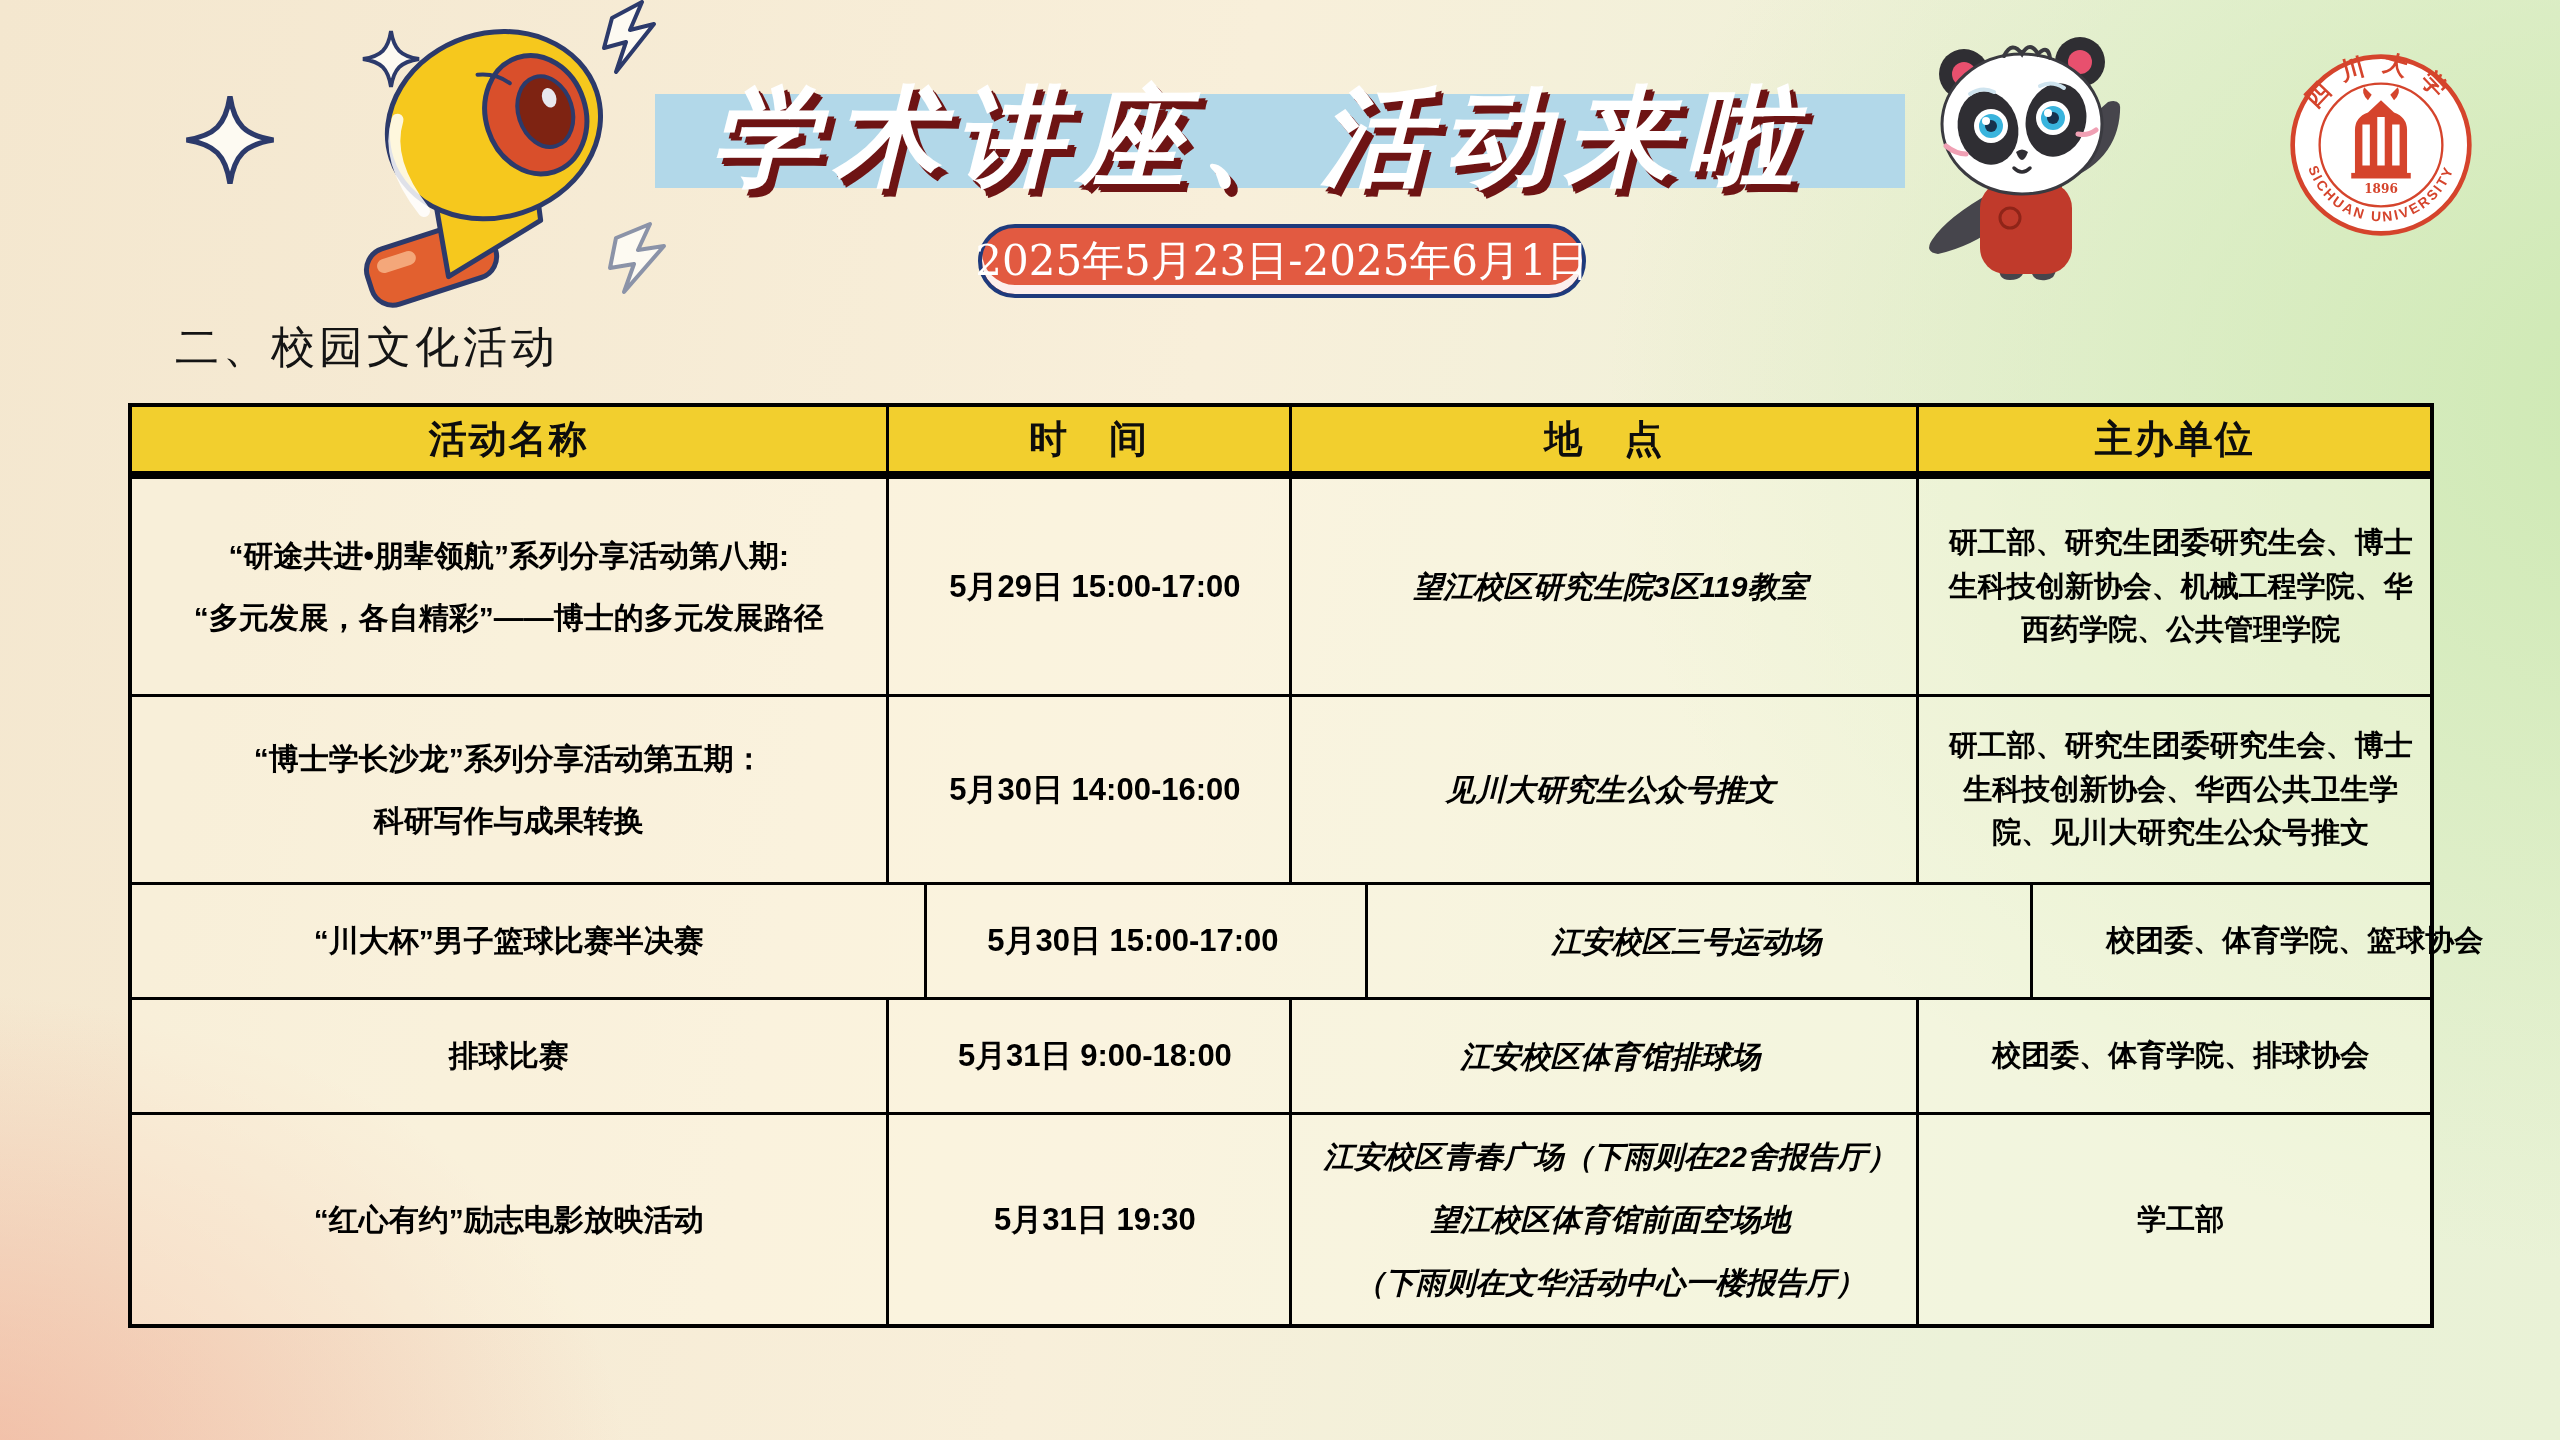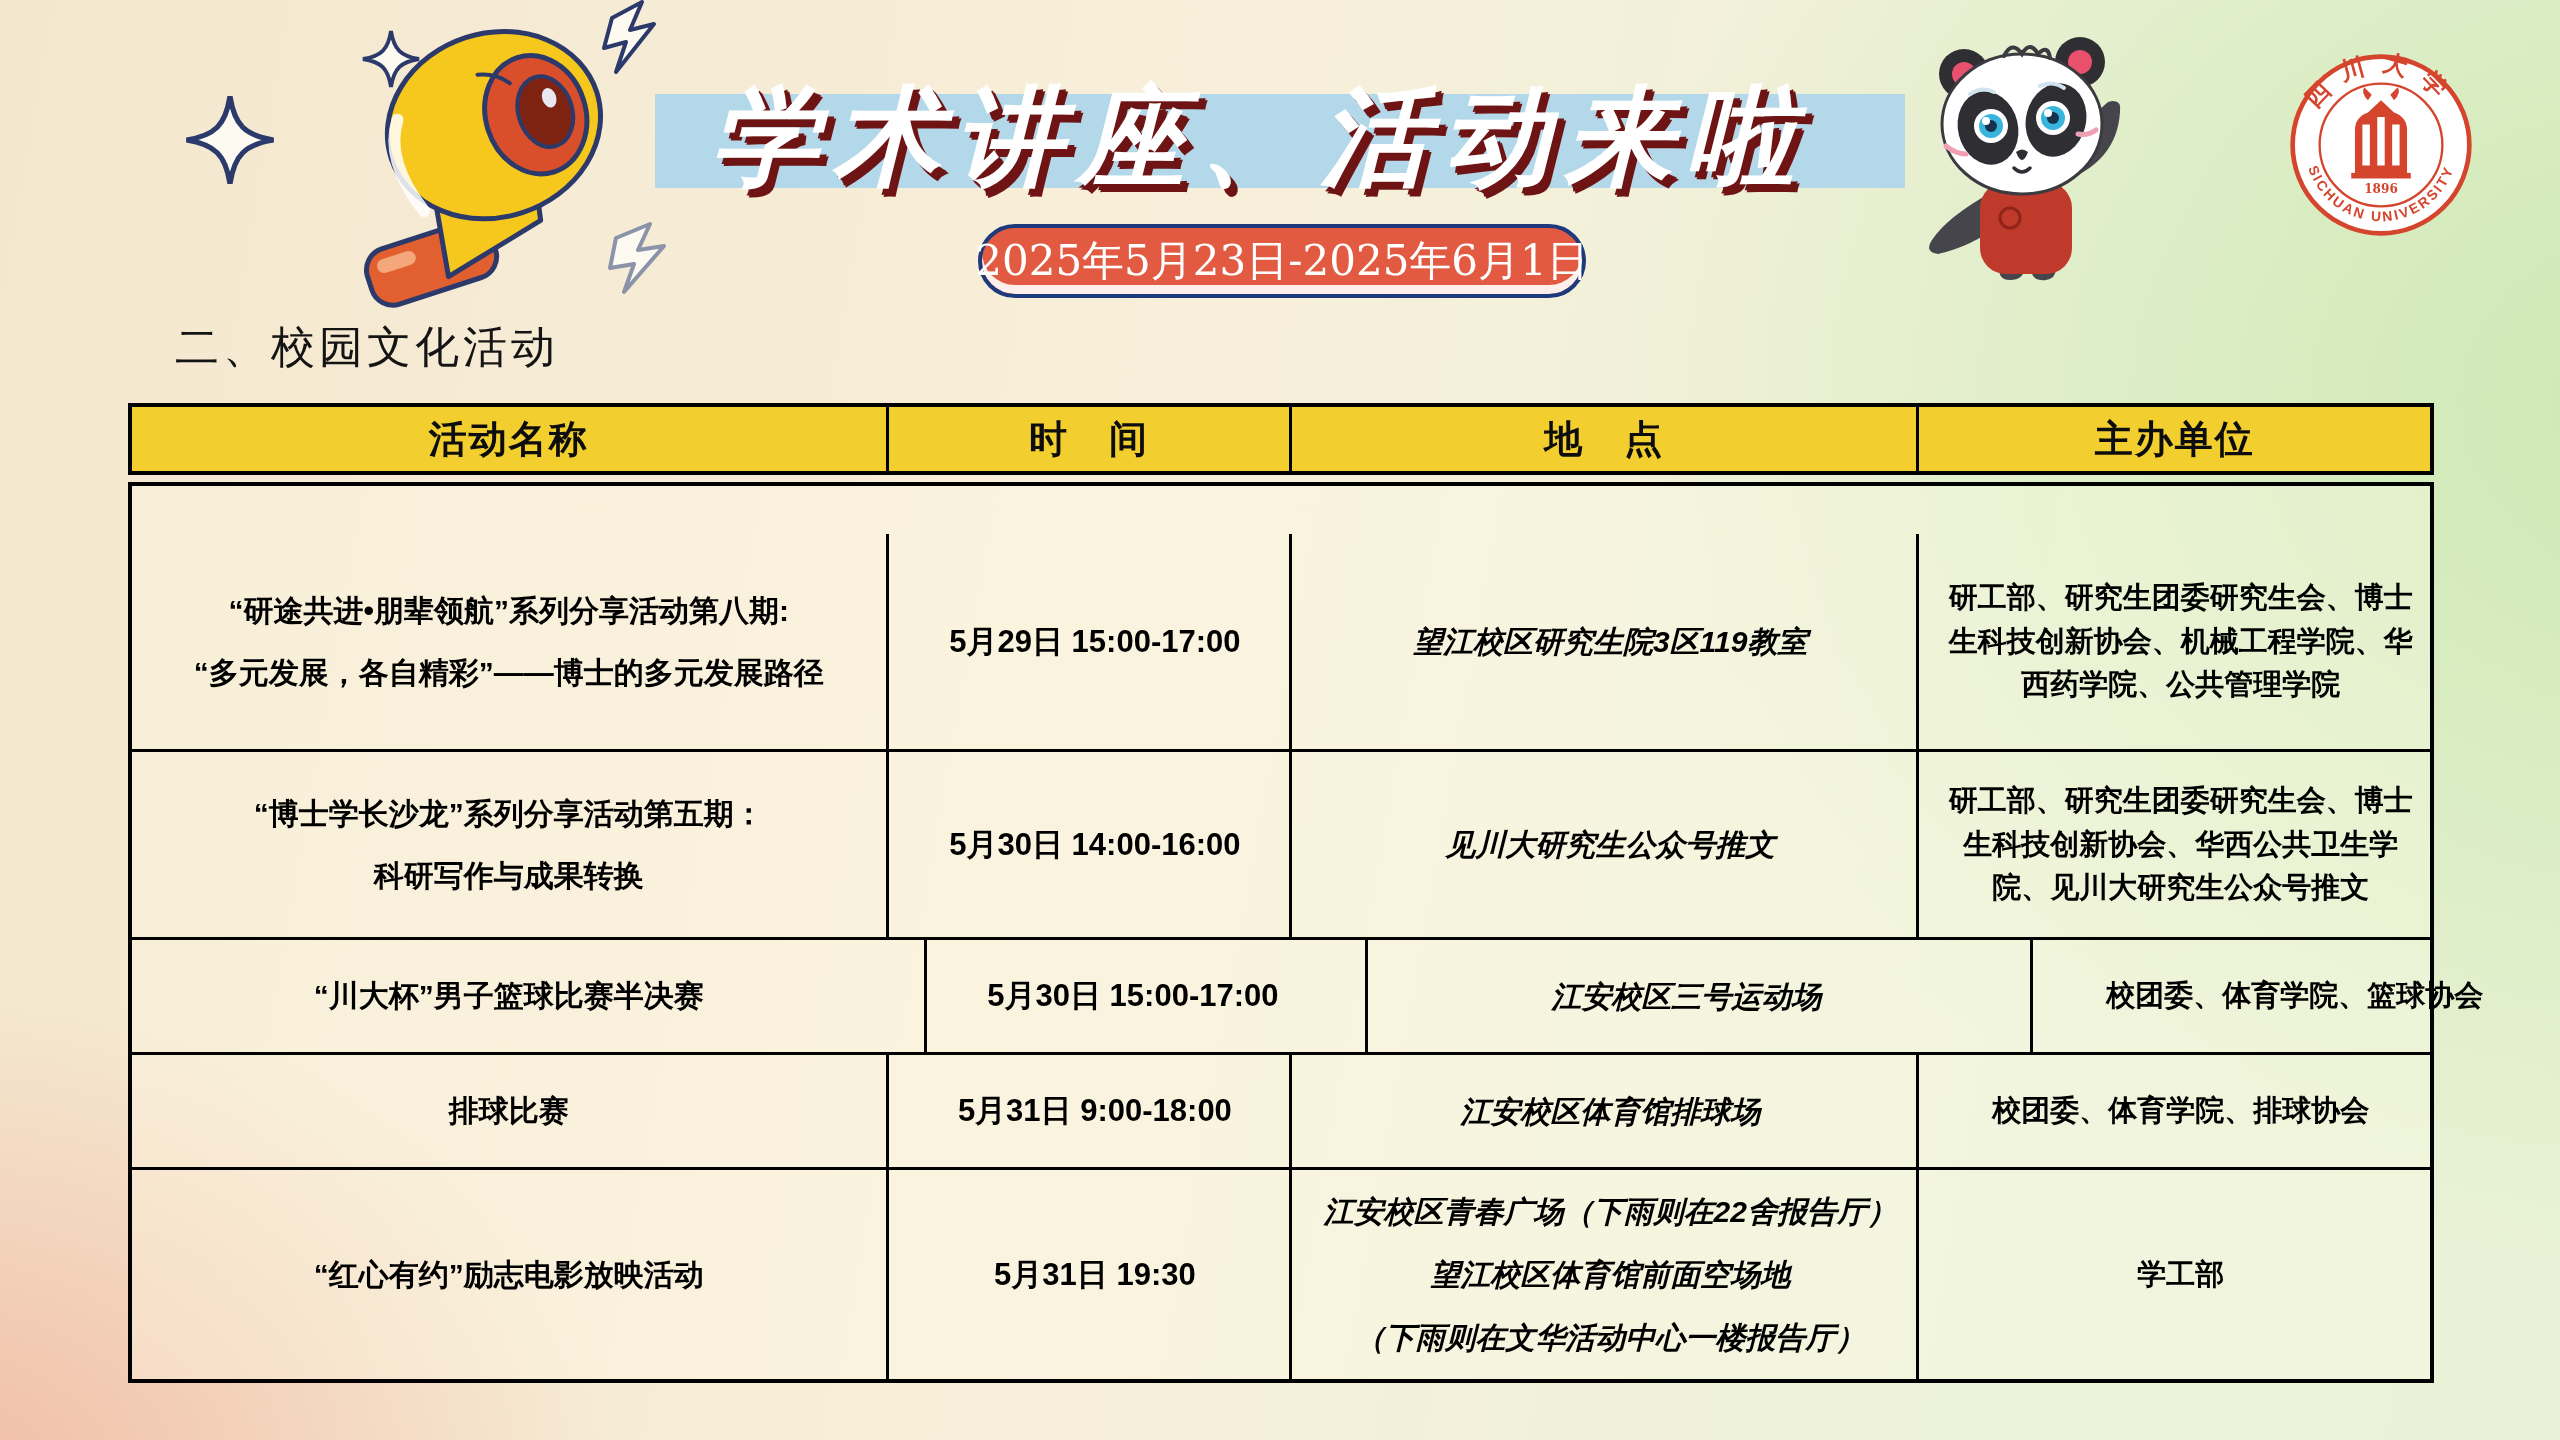--- a/index.html
+++ b/index.html
@@ -32,40 +32,40 @@
     font-family:"DejaVu Serif",serif;font-size:42px;color:#ffffff;white-space:nowrap;
   }
   .section-heading{
     position:absolute;left:175px;top:318px;
     font-size:44px;color:#141414;letter-spacing:4px;
   }
   
   .table-wrap{position:absolute;left:128px;top:403px;width:2306px;}
   .grid-cols{display:grid;grid-template-columns:32.8% 17.55% 27.3% 22.35%;}
   .thead{
-    border:4px solid #000;background:#f2cf2e;height:64px;margin-bottom:7px;
+    border:4px solid #000;background:#f2cf2e;height:64px;
   }
   .hcell{
     display:flex;align-items:center;justify-content:center;
     font-weight:bold;font-size:38px;color:#0d0d0d;letter-spacing:2px;
   }
   .hcell + .hcell{border-left:3px solid #000;}
   .tbody{border:4px solid #000;background:rgba(255,251,233,0.35);}
   .trow{border-top:3px solid #000;}
   .trow:first-child{border-top:none;}
   .cell{
     display:flex;align-items:center;justify-content:center;text-align:center;
     padding:10px 16px;font-weight:bold;font-size:30px;color:#000;
   }
   .cell + .cell{border-left:3px solid #000;padding-left:28px;}
   .col-name{line-height:2.05;}
   .col-time{line-height:1.4;font-size:31px;white-space:nowrap;}
   .col-loc{line-height:2.1;font-style:italic;}
   .col-org{line-height:1.5;font-size:29px;}
-  .trow:nth-child(1){min-height:215px;margin-top:48px;}
+  .trow:nth-child(1){min-height:215px;}
   .trow:nth-child(2){min-height:185px;}
   .trow:nth-child(3){min-height:112px;gap:38px;}
   .trow:nth-child(4){min-height:112px;}
   .trow:nth-child(5){min-height:191px;}
   .trow{display:grid;grid-template-columns:32.8% 17.55% 27.3% 22.35%;}
 </style>
 </head>
 <body>
 
 <div class="slide">

